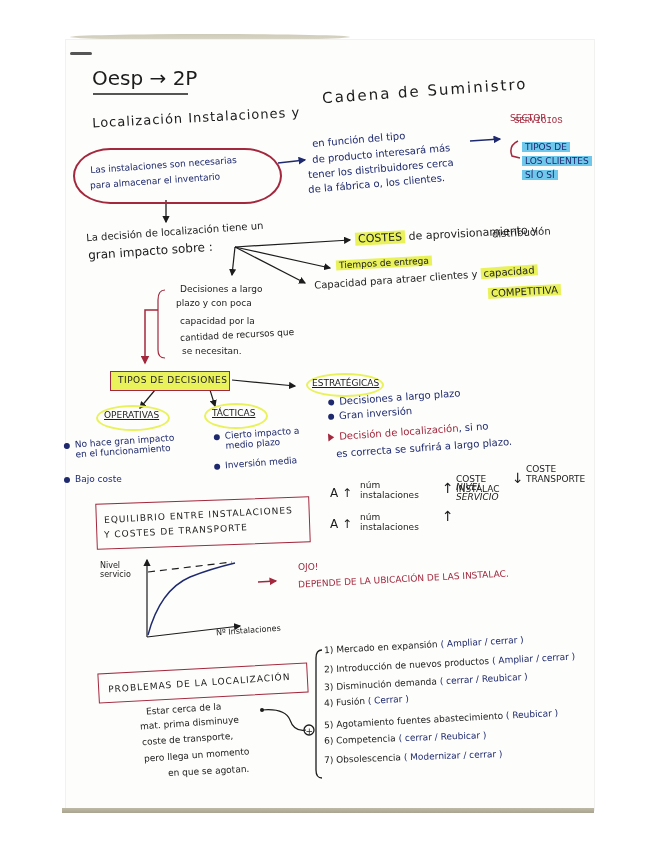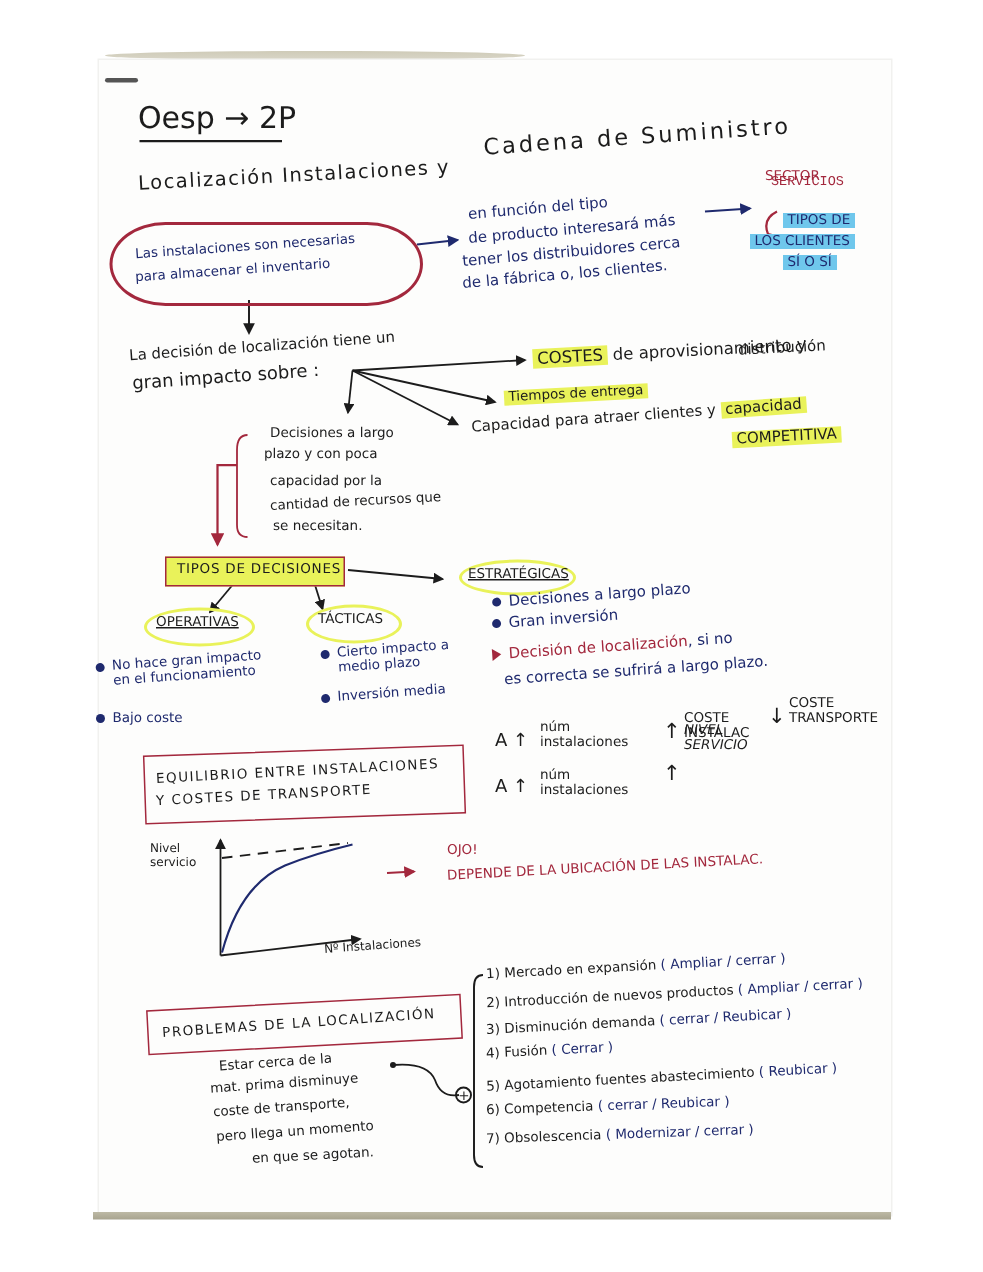--- a/index.html
+++ b/index.html
@@ -105,21 +105,21 @@
 <div class="t ink-blue small" style="left:90px; top:176px; transform:rotate(-4deg);">para almacenar el inventario</div>
 
 <div class="t ink-blue med" style="left:312px; top:134px; transform:rotate(-5deg);">en función del tipo</div>
 <div class="t ink-blue med" style="left:312px; top:148px; transform:rotate(-5deg);">de producto interesará más</div>
 <div class="t ink-blue med" style="left:308px; top:163px; transform:rotate(-5deg);">tener los distribuidores cerca</div>
 <div class="t ink-blue med" style="left:308px; top:178px; transform:rotate(-5deg);">de la fábrica o, los clientes.</div>
 
 <div class="t ink-red small" style="left:510px; top:113px;">SECTOR</div>
 <div class="t ink-red small" style="left:514px; top:116px;font-family:Liberation Mono, monospace;">SERVICIOS</div>
 <div class="t ink-blue small hl-blue" style="left:522px; top:142px;">TIPOS DE</div>
-<div class="t ink-blue small hl-blue" style="left:500px; top:156px;">LOS CLIENTES</div>
+<div class="t ink-blue small hl-blue" style="left:522px; top:156px;">LOS CLIENTES</div>
 <div class="t ink-blue small hl-blue" style="left:522px; top:170px;">SÍ O SÍ</div>
 
 <div class="t ink-black med" style="left:86px; top:226px; transform:rotate(-4deg);">La decisión de localización tiene un</div>
 <div class="t ink-black" style="left:88px; top:244px; font-size:12px; transform:rotate(-4deg);">gran impacto sobre :</div>
 <div class="t ink-black" style="left:355px; top:228px; font-size:11px; transform:rotate(-3deg);"><span class="hl-yellow">COSTES</span> <span>de aprovisionamiento y</span></div>
 <div class="t ink-black med" style="left:492px; top:227px; transform:rotate(-3deg);">distribución</div>
 <div class="t ink-black small" style="left:336px; top:258px; transform:rotate(-3deg);"><span class="hl-yellow">Tiempos de entrega</span></div>
 <div class="t ink-black med" style="left:314px; top:272px; transform:rotate(-4deg);"><span>Capacidad para atraer clientes y</span> <span class="hl-yellow">capacidad</span></div>
 <div class="t ink-black med hl-yellow" style="left:488px; top:286px; transform:rotate(-3deg);">COMPETITIVA</div>
 
@@ -131,21 +131,21 @@
 
 <div class="box-red hl-yellow" style="left:110px; top:371px; width:118px; height:18px; padding:0;"></div>
 <div class="t ink-black small" style="left:118px; top:375px; letter-spacing:0.5px;">TIPOS DE DECISIONES</div>
 
 <div class="ellipse-y" style="left:96px; top:405px; width:70px; height:22px;"></div>
 <div class="t ink-black small" style="left:104px; top:410px; text-decoration:underline;">OPERATIVAS</div>
 <div class="t ink-blue small" style="left:64px; top:436px; transform:rotate(-4deg);"><span class="dot"></span><span style="white-space:normal; display:inline-block; width:110px; vertical-align:top;">No hace gran impacto en el funcionamiento</span></div>
 <div class="t ink-blue small" style="left:64px; top:474px;"><span class="dot"></span><span>Bajo coste</span></div>
 
 <div class="ellipse-y" style="left:204px; top:403px; width:60px; height:22px;"></div>
-<div class="t ink-black small" style="left:212px; top:408px; ">TÁCTICAS</div>
+<div class="t ink-black small" style="left:212px; top:408px; text-decoration:underline;">TÁCTICAS</div>
 <div class="t ink-blue small" style="left:214px; top:428px; transform:rotate(-4deg);"><span class="dot"></span><span style="white-space:normal; display:inline-block; width:90px; vertical-align:top;">Cierto impacto a medio plazo</span></div>
 <div class="t ink-blue small" style="left:214px; top:458px; transform:rotate(-4deg);"><span class="dot"></span><span>Inversión media</span></div>
 
 <div class="ellipse-y" style="left:306px; top:373px; width:74px; height:20px;"></div>
 <div class="t ink-black small" style="left:312px; top:378px; text-decoration:underline;">ESTRATÉGICAS</div>
 <div class="t ink-blue med" style="left:328px; top:392px; transform:rotate(-4deg);"><span class="dot"></span><span>Decisiones a largo plazo</span></div>
 <div class="t ink-blue med" style="left:328px; top:408px; transform:rotate(-4deg);"><span class="dot"></span><span>Gran inversión</span></div>
 <div class="t ink-blue med" style="left:328px; top:426px; transform:rotate(-4deg);"><span class="tri"></span><span class="ink-red">Decisión de localización</span><span>, si no</span></div>
 <div class="t ink-blue med" style="left:336px; top:442px; transform:rotate(-4deg);">es correcta se sufrirá a largo plazo.</div>
 

